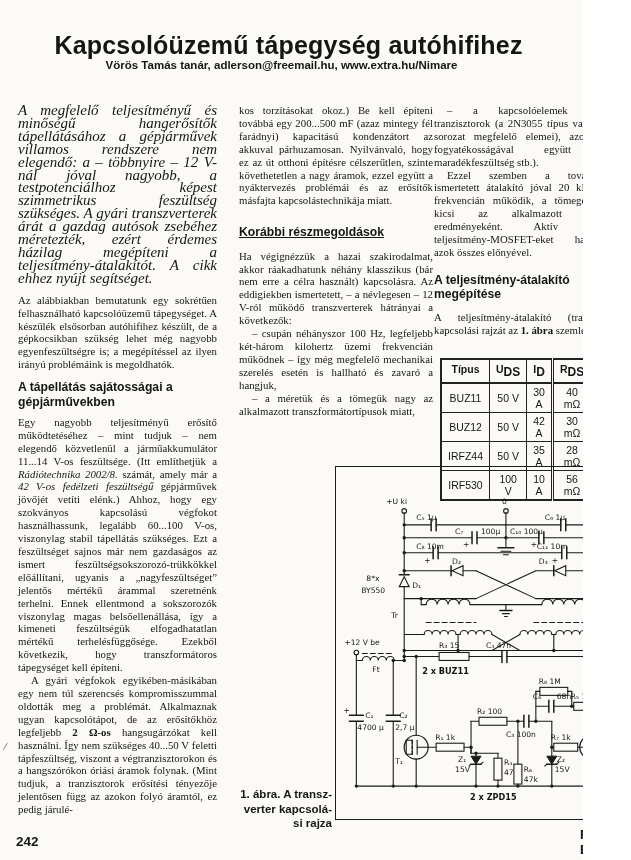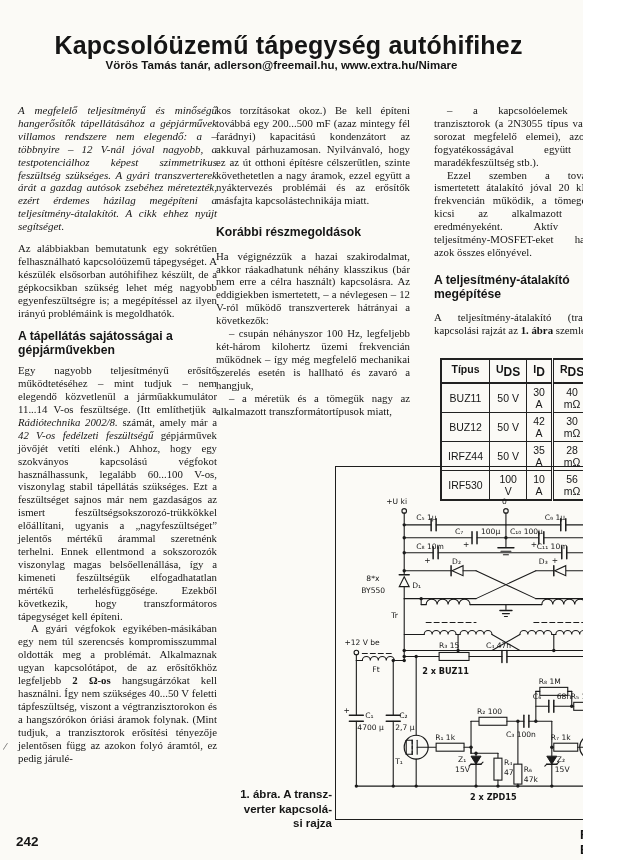--- a/index.html
+++ b/index.html
@@ -6,21 +6,21 @@
   .page{position:relative;width:583px;height:860px;background:#fbfaf6;overflow:hidden;color:#151515;}
   .scanline{position:absolute;top:0;bottom:0;width:1px;background:rgba(0,0,0,0.09);}
   .edge-mark{position:absolute;width:2px;background:rgba(0,0,0,0.45);}
   .title{position:absolute;left:0;right:6px;top:14px;text-align:center;
          font:bold 25px/28px "Liberation Sans",sans-serif;letter-spacing:.2px;}
   .byline{position:absolute;left:0;right:20px;top:59px;text-align:center;
           font:bold 11.5px "Liberation Sans",sans-serif;}
   .col{position:absolute;top:104px;font:10.8px/12.9px "Liberation Serif",serif;
        text-align:justify;}
   .col p{margin:0;}
-  .lead{font-style:italic;margin-bottom:9px !important;font-size:11px;}
+  .lead{font-style:italic;margin-bottom:9px !important;font-size:15px;}
   .sp{margin-bottom:9px !important;}
   .indent{text-indent:13px;}
   h2.sec{font:bold 12.2px/14.4px "Liberation Sans",sans-serif;margin:9px 0 7px;text-align:left;}
   .ttable{position:absolute;left:440px;top:358px;border-collapse:collapse;
           font:10.5px "Liberation Sans",sans-serif;background:#fbfaf6;}
   .ttable th,.ttable td{border:1px solid #222;text-align:center;padding:2px 6px;}
   .ttable{border:2px solid #222;}
   .ttable th{font-weight:bold;border-bottom:2px solid #222;padding:3px 6px;}
   .ttable .dbl{border-left:3px double #222;}
   .ttable sub{font-size:12px;}
@@ -57,23 +57,23 @@
 
   <div class="col" style="left:18px;width:199px;">
     <p class="lead">A megfelelő teljesítményű és minőségű hangerősítők tápellátásához a gépjárművek villamos rendszere nem elegendő: a – többnyire – 12 V-nál jóval nagyobb, a testpotenciálhoz képest szimmetrikus feszültség szükséges. A gyári transzverterek árát a gazdag autósok zsebéhez méretezték, ezért érdemes házilag megépíteni a teljesítmény-átalakítót. A cikk ehhez nyújt segítséget.</p>
     <p class="sp">Az alábbiakban bemutatunk egy sokrétűen felhasználható kapcsolóüzemű tápegységet. A készülék elsősorban autóhifihez készült, de a gépkocsikban szükség lehet még nagyobb egyenfeszültségre is; a megépítéssel az ilyen irányú problémáink is megoldhatók.</p>
     <h2 class="sec">A tápellátás sajátosságai a gépjárművekben</h2>
     <p><span>Egy nagyobb teljesítményű erősítő működtetéséhez – mint tudjuk – nem elegendő közvetlenül a járműakkumulátor 11...14 V-os feszültsége. (Itt említhetjük a </span><em>Rádiótechnika 2002/8.</em><span> számát, amely már a </span><em>42 V-os fedélzeti feszültségű</em><span> gépjárművek jövőjét vetíti elénk.) Ahhoz, hogy egy szokványos kapcsolású végfokot használhassunk, legalább 60...100 V-os, viszonylag stabil tápellátás szükséges. Ezt a feszültséget sajnos már nem gazdaságos az ismert feszültségsokszorozó-trükkökkel előállítani, ugyanis a „nagyfeszültséget” jelentős mértékű árammal szeretnénk terhelni. Ennek ellentmond a sokszorozók viszonylag magas belsőellenállása, így a kimeneti feszültségük elfogadhatatlan mértékű terhelésfüggősége. Ezekből következik, hogy transzformátoros tápegységet kell építeni.</span></p>
     <p class="indent"><span>A gyári végfokok egyikében-másikában egy nem túl szerencsés kompromisszummal oldották meg a problémát. Alkalmaznak ugyan kapcsolótápot, de az erősítőkhöz legfeljebb </span><b>2 Ω-os</b><span> hangsugárzókat kell használni. Így nem szükséges 40...50 V feletti tápfeszültség, viszont a végtranzisztorokon és a hangszórókon óriási áramok folynak. (Mint tudjuk, a tranzisztorok erősítési tényezője jelentősen függ az azokon folyó áramtól, ez pedig járulé-</span></p>
   </div>
   <div class="margintick">/</div>
 
-  <div class="col" style="left:216px;width:194px;">
+  <div class="col" style="left:239px;width:194px;">
     <p>kos torzításokat okoz.) Be kell építeni továbbá egy 200...500 mF (azaz mintegy fél farádnyi) kapacitású kondenzátort az akkuval párhuzamosan. Nyilvánvaló, hogy ez az út otthoni építésre célszerűtlen, szinte követhetetlen a nagy áramok, ezzel együtt a nyáktervezés problémái és az erősítők másfajta kapcsolástechnikája miatt.</p>
-    <h2 class="sec" style="margin-top:18px;margin-bottom:10px;">Korábbi részmegoldások</h2>
+    <h2 class="sec" style="margin-top:18px;margin-bottom:10px;text-decoration:underline;">Korábbi részmegoldások</h2>
     <p>Ha végignézzük a hazai szakirodalmat, akkor ráakadhatunk néhány klasszikus (bár nem erre a célra használt) kapcsolásra. Az eddigiekben ismertetett, – a névlegesen – 12 V-ról működő transzverterek hátrányai a következők:</p>
     <p class="indent">– csupán néhányszor 100 Hz, legfeljebb két-három kilohertz üzemi frekvencián működnek – így még megfelelő mechanikai szerelés esetén is hallható és zavaró a hangjuk,</p>
     <p class="indent">– a méretük és a tömegük nagy az alkalmazott transzformátortípusok miatt,</p>
   </div>
 
   <div class="col" style="left:434px;width:192px;">
     <p class="indent">– a kapcsolóelemek bipoláris tranzisztorok (a 2N3055 típus vagy a BD-sorozat megfelelő elemei), azok összes fogyatékosságával együtt (nagy maradékfeszültség stb.).</p>
     <p class="indent">Ezzel szemben a továbbiakban ismertetett átalakító jóval 20 kHz feletti frekvencián működik, a tömege kellően kicsi az alkalmazott ferritmag eredményeként. Aktív elemnek teljesítmény-MOSFET-eket használunk, azok összes előnyével.</p>
     <h2 class="sec" style="margin-top:14px;margin-bottom:9px;">A teljesítmény-átalakító megépítése</h2>
     <p><span>A teljesítmény-átalakító (transzverter) kapcsolási rajzát az </span><b>1. ábra</b><span> szemlélteti.</span></p>

